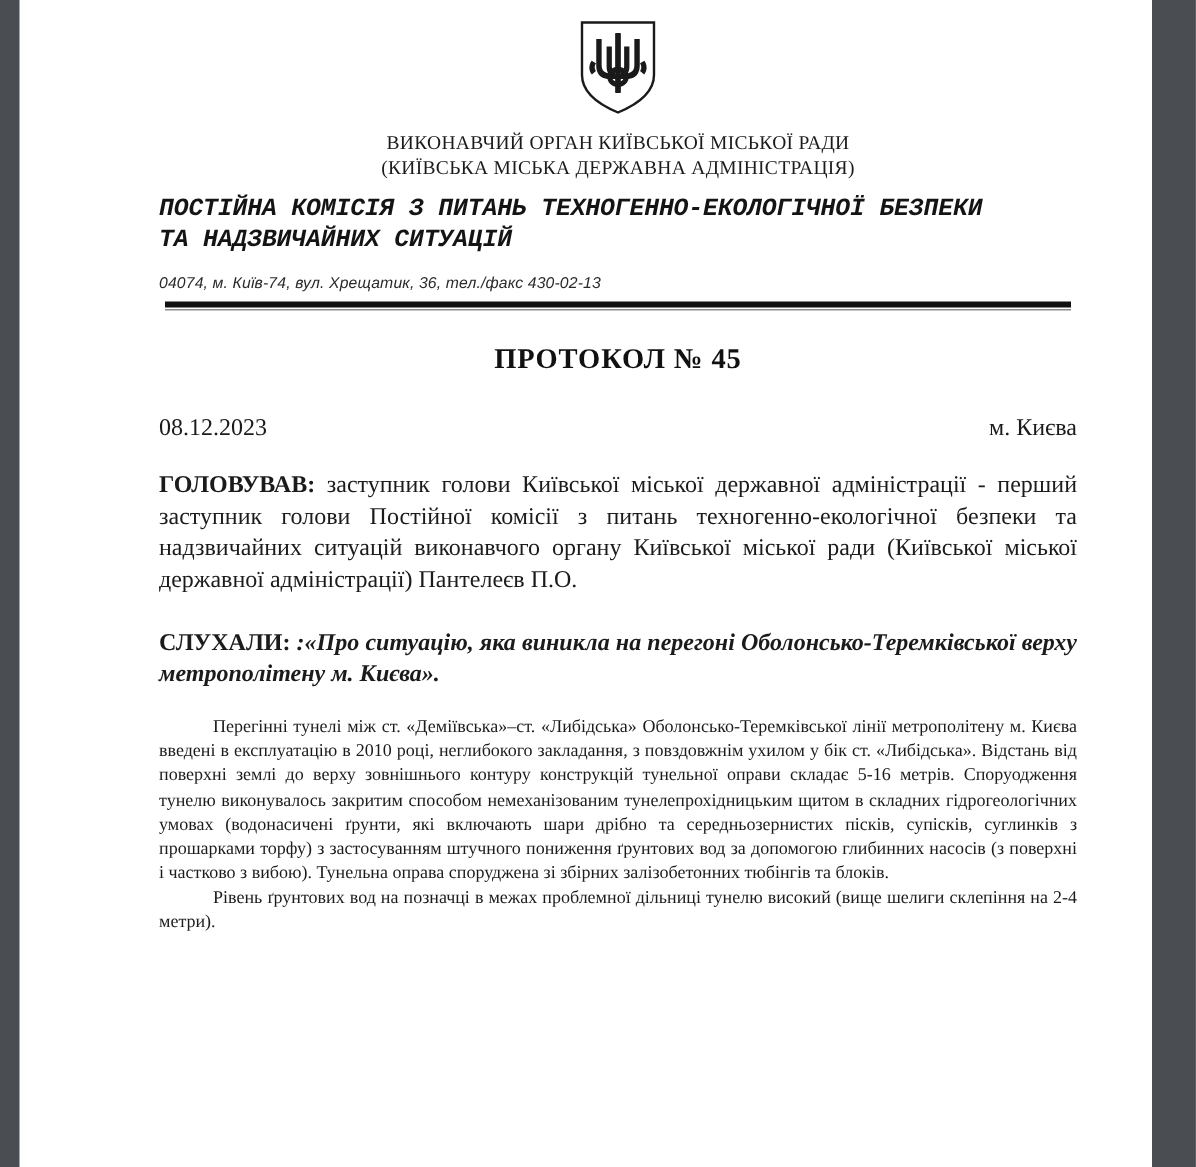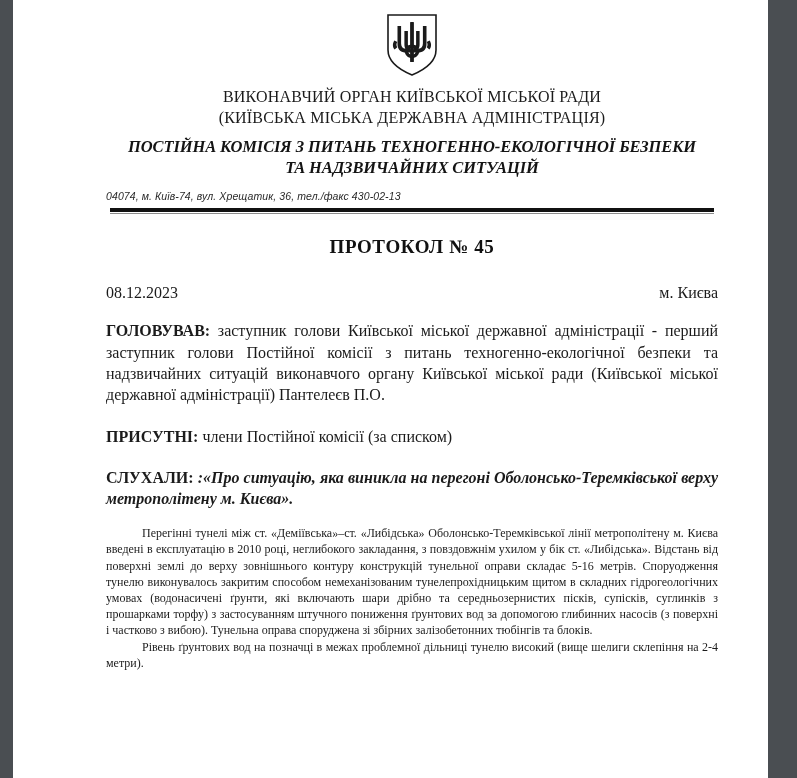--- a/index.html
+++ b/index.html
@@ -46,37 +46,38 @@
   }
   .emblem {
     display: inline-block;
     width: 52px;
     height: 62px;
   }
 
   
   .org-line {
     text-align: center;
-    font-size: 16px;
+    font-size: 13px;
     letter-spacing: 0.2px;
     color: #1b1b1b;
     line-height: 1.32;
     white-space: nowrap;
   }
   .org-line.first { margin-top: 6px; }
 
   .commission {
-    text-align: center;
+    text-align: left;
     font-weight: bold;
     font-style: italic;
     font-size: 16.5px;
     color: #141414;
     line-height: 1.25;
     margin-top: 9px;
     letter-spacing: -0.1px;
+    font-family: Liberation Mono, monospace;
   }
   .commission .l2 { display: block; }
 
   .address {
     text-align: left;
     font-family: "Liberation Sans", "DejaVu Sans", sans-serif;
     font-style: italic;
     font-size: 10.5px;
     color: #2a2a2a;
     margin-top: 12px;
@@ -188,23 +189,20 @@
 
       <div class="meta-row">
         <span>08.12.2023</span>
         <span>м. Києва</span>
       </div>
 
       <div class="block chaired">
         <span class="lead">ГОЛОВУВАВ:</span><span> заступник голови Київської міської державної адміністрації - перший заступник голови Постійної комісії з питань техногенно-екологічної безпеки та надзвичайних ситуацій виконавчого органу Київської міської ради (Київської міської державної адміністрації) Пантелеєв П.О.</span>
       </div>
 
-      <div class="block present">
-        <span class="lead">ПРИСУТНІ:</span><span> члени Постійної комісії (за списком)</span>
-      </div>
 
       <div class="block heard">
         <span class="lead">СЛУХАЛИ:</span><span class="subject"> :</span><span class="subject">«Про ситуацію, яка виникла на перегоні Оболонсько-Теремківської верху метрополітену м. Києва».</span>
       </div>
 
       <div class="para">Перегінні тунелі між ст. «Деміївська»–ст. «Либідська» Оболонсько-Теремківської лінії метрополітену м. Києва введені в експлуатацію в 2010 році, неглибокого закладання, з повздовжнім ухилом у бік ст. «Либідська». Відстань від поверхні землі до верху зовнішнього контуру конструкцій тунельної оправи складає 5-16 метрів. Споруодження тунелю виконувалось закритим способом немеханізованим тунелепрохідницьким щитом в складних гідрогеологічних умовах (водонасичені ґрунти, які включають шари дрібно та середньозернистих пісків, супісків, суглинків з прошарками торфу) з застосуванням штучного пониження ґрунтових вод за допомогою глибинних насосів (з поверхні і частково з вибою). Тунельна оправа споруджена зі збірних залізобетонних тюбінгів та блоків.</div>
       <div class="para tight">Рівень ґрунтових вод на позначці в межах проблемної дільниці тунелю високий (вище шелиги склепіння на 2-4 метри).</div>
 
     </div>
   </div>

